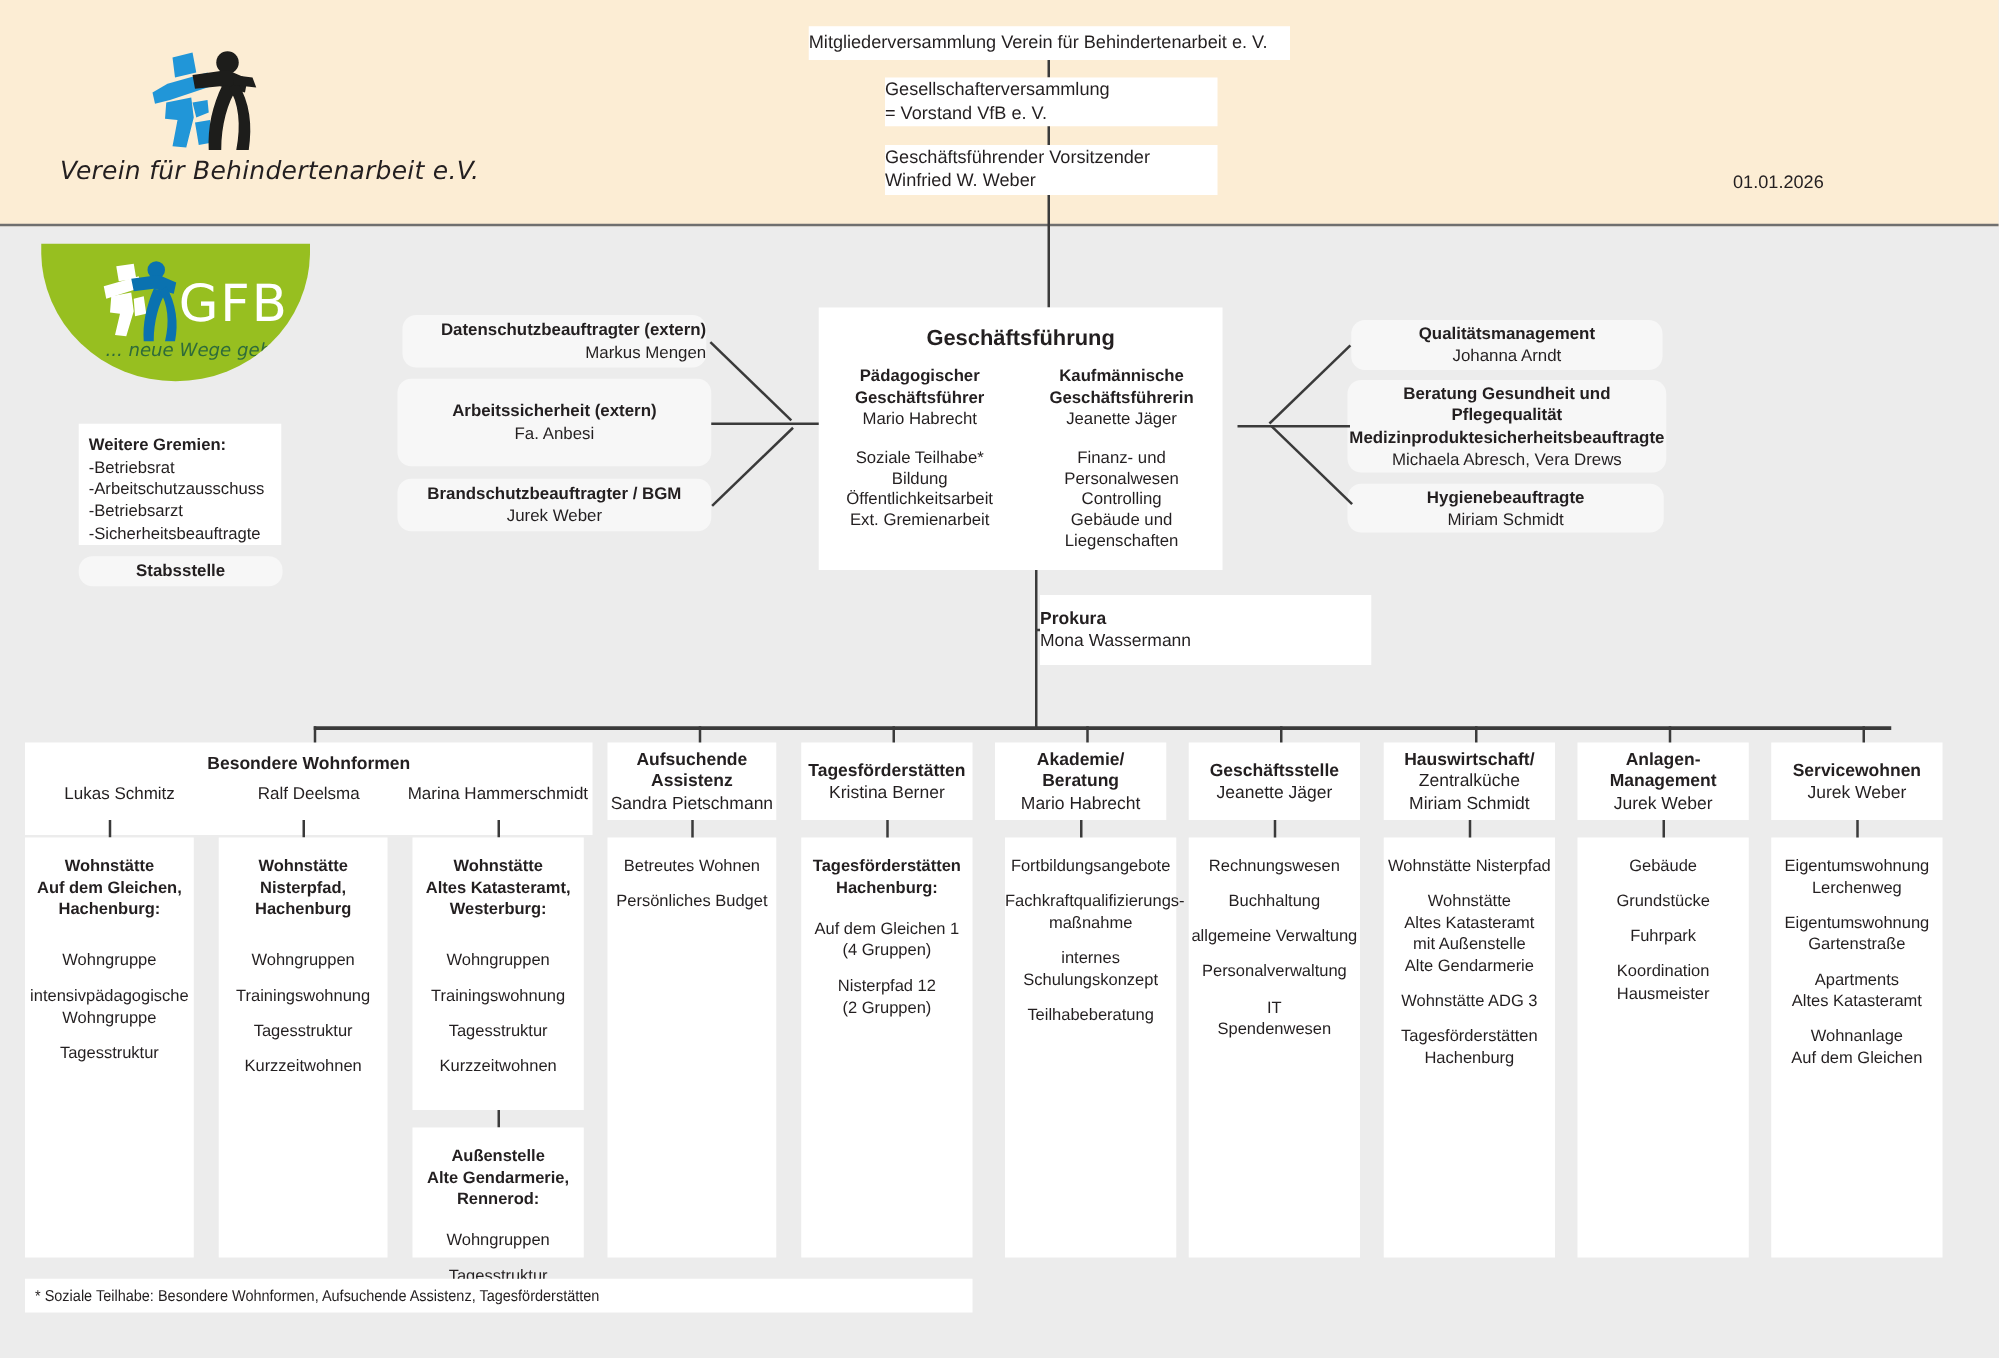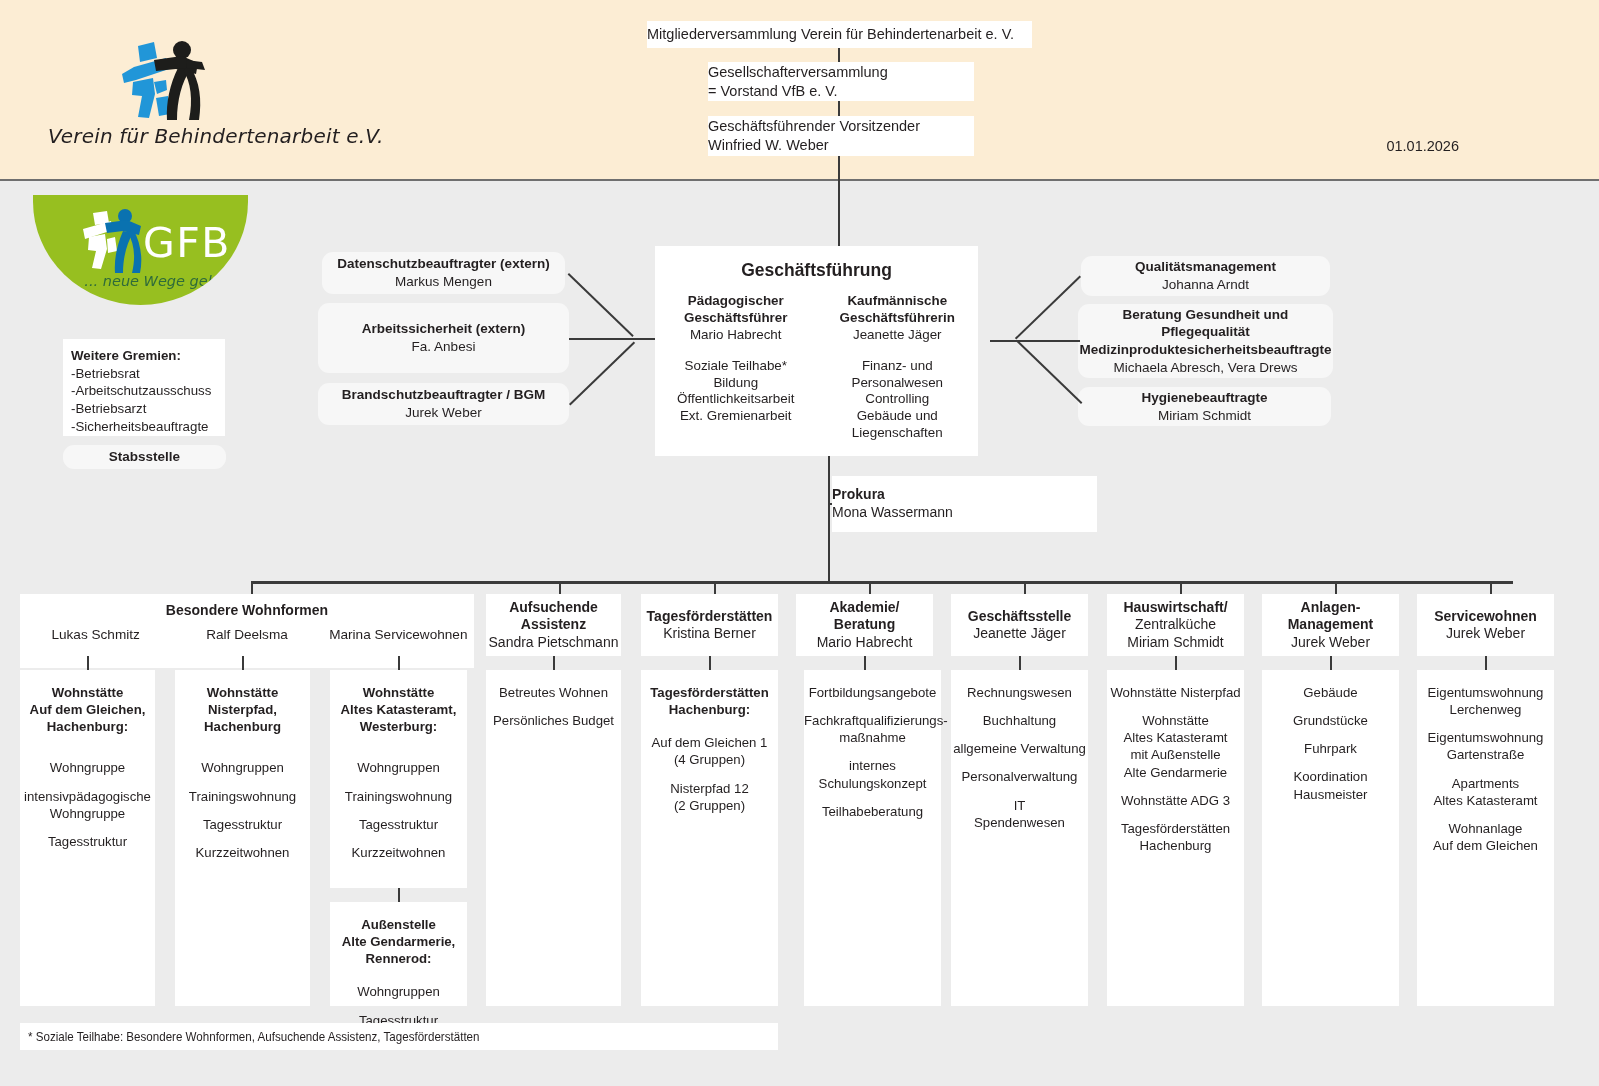--- a/index.html
+++ b/index.html
@@ -63,21 +63,21 @@
   .sub{font-weight:normal;}
   
   #box-mv{left:647px;top:21px;width:385px;height:27px;font-size:14.5px;}
   #box-gv{left:708px;top:62px;width:266px;height:39px;font-size:14.5px;}
   #box-gfv{left:708px;top:116px;width:266px;height:40px;font-size:14.5px;}
   
   .vline{position:absolute;width:2px;background:#3a3a3a;}
   .hline{position:absolute;height:2px;background:#3a3a3a;}
   .diag{position:absolute;background:#3a3a3a;height:1.6px;transform-origin:0 0;}
   
-  #box-dsb{left:322px;top:252px;width:243px;height:42px;font-size:13.5px;}
+  #box-dsb{left:322px;top:252px;width:243px;height:42px;font-size:13.5px;align-items:flex-end;}
   #box-asi{left:318px;top:303px;width:251px;height:70px;font-size:13.5px;}
   #box-bsb{left:318px;top:383px;width:251px;height:42px;font-size:13.5px;}
   #box-qm {left:1081px;top:256px;width:249px;height:40px;font-size:13.5px;}
   #box-bgp{left:1078px;top:304px;width:255px;height:74px;font-size:13.5px;}
   #box-hyg{left:1078px;top:387px;width:253px;height:39px;font-size:13.5px;}
   
   #box-gremien{
     left:63px;top:339px;width:162px;height:97px;background:#ffffff;
     box-sizing:border-box;padding:8px 0 0 8px;font-size:13.3px;line-height:1.33;
     text-align:left;
@@ -284,21 +284,21 @@
 <div class="vline" style="left:1024px;top:581px;height:14px;"></div>
 <div class="vline" style="left:1180px;top:581px;height:14px;"></div>
 <div class="vline" style="left:1335px;top:581px;height:14px;"></div>
 <div class="vline" style="left:1490px;top:581px;height:14px;"></div>
 
 <div id="bw-head">
   <div id="bw-title">Besondere Wohnformen</div>
   <div id="bw-names">
     <div>Lukas Schmitz</div>
     <div>Ralf Deelsma</div>
-    <div>Marina Servicewohnen</div>
+    <div>Marina Hammerschmidt</div>
   </div>
 </div>
 <div class="vline" style="left:87px;top:656px;height:14px;"></div>
 <div class="vline" style="left:242px;top:656px;height:14px;"></div>
 <div class="vline" style="left:398px;top:656px;height:14px;"></div>
 
 <div class="dept-body" id="bw-u0" style="left:20px;top:670px;width:135px;height:336px;">
     <div class="hdr">
       <div>Wohnstätte</div>
       <div>Auf dem Gleichen,</div>

